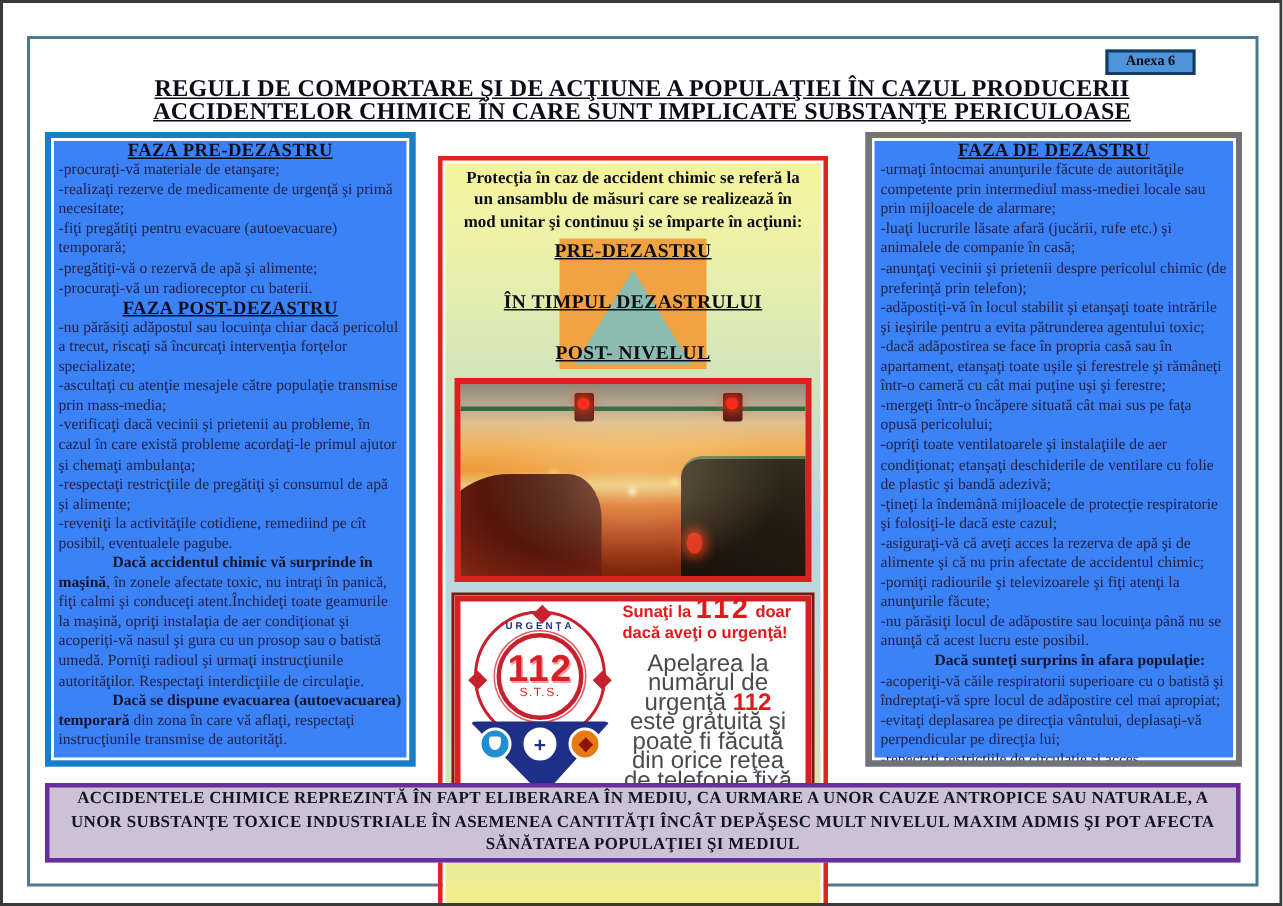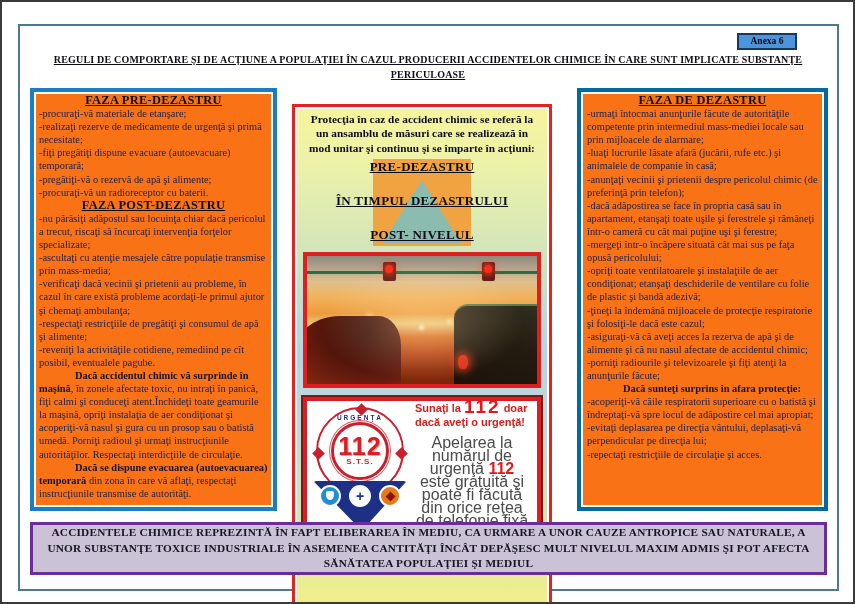--- a/index.html
+++ b/index.html
@@ -5,28 +5,28 @@
   * { margin:0; padding:0; box-sizing:border-box; }
   html,body { width:855px; height:604px; }
   body { position:relative; background:#ffffff; font-family:"Liberation Serif", serif; overflow:hidden; }
 
   .frame { position:absolute; inset:0; border:2px solid #3a3a3a; pointer-events:none; z-index:50; }
   .main-box { position:absolute; left:18px; top:24px; width:821px; height:567px; border:2px solid #4d7a8a; background:#ffffff; }
 
   .badge { position:absolute; left:737px; top:33px; width:60px; height:17px; background:#4d94da; border:2px solid #16395f;
            font-size:9.5px; font-weight:bold; color:#0a0a14; text-align:center; line-height:13px; z-index:5; }
 
-  .title { position:absolute; left:48px; top:52px; width:760px; text-align:center; font-size:10px; font-weight:bold;
+  .title { position:absolute; left:48px; top:52px; width:760px; text-align:center; font-size:16px; font-weight:bold;
            color:#0c0c18; line-height:15px; text-decoration:underline; letter-spacing:0.2px; }
 
   
-  .col { position:absolute; top:88px; background:#f97316; font-size:10.4px; line-height:13.1px; color:#22224a;
+  .col { position:absolute; top:88px; background:#3b82f6; font-size:10.4px; line-height:13.1px; color:#22224a;
          overflow:hidden; box-shadow: inset 0 0 0 2px #ffffff; }
   .col-left  { left:30px;  width:247px; height:423px; border:4px solid #1a7ec6; padding:2px 5px 0 5px; }
-  .col-right { left:577px; width:251px; height:423px; border:4px solid #0369a1; padding:2px 6px 0 6px; }
+  .col-right { left:577px; width:251px; height:423px; border:4px solid #737373; padding:2px 6px 0 6px; }
   .head { font-size:12.4px; font-weight:bold; color:#0c0c18; text-align:center; text-decoration:underline; letter-spacing:0.3px; }
   .li { margin:0; }
   .li b { color:#14142e;margin-left:36px; }
 
   
   .col-mid { position:absolute; left:292px; top:104px; width:260px; height:551px; border:3px solid #e2231f;
              box-shadow: inset 0 0 0 2px #ffffff; overflow:hidden;
              background:linear-gradient(180deg,#f6f49c 0%,#eef2a8 10%,#cfe4bc 28%,#b7d3e6 45%,#c2dad6 60%,#dae6b2 78%,#f4ef86 92%,#f6ee42 100%); }
   .m-intro { padding:5px 9px 0 9px; text-align:center; font-weight:bold; font-size:11.3px; line-height:14.4px; color:#0c0c18; }
 
@@ -64,21 +64,21 @@
                   font-family:"Liberation Sans", sans-serif; padding:4px; }
   .logo112 { position:relative; width:100px; height:132px; flex:0 0 auto; }
   .l-ring { position:absolute; left:5px; top:4px; width:88px; height:88px; border-radius:50%; background:#fff;
             border:2px solid #c8202c; }
   .l-arc { position:absolute; left:0; right:0; top:5px; text-align:center; font-size:6.5px; font-weight:bold;
            color:#1d2f86; letter-spacing:2px; }
   .l-inner { position:absolute; inset:13px; border-radius:50%; background:#fff; border:3px solid #c8202c;
              box-shadow:0 0 0 1px #fff, 0 0 0 2px #e05a60; display:flex; flex-direction:column; align-items:center; justify-content:center; }
   .l-num { font-size:25px; font-weight:bold; color:#d91f26; line-height:22px; letter-spacing:1px;
            text-shadow:1px 1px 0 #f0a0a0; }
-  .l-sts { font-size:8px; font-weight:bold; color:#d91f26; letter-spacing:1px; }
+  .l-sts { font-size:8px; font-weight:normal; color:#d91f26; letter-spacing:1px; }
   .dia { position:absolute; width:9px; height:9px; background:#c8202c; transform:rotate(45deg); }
   .dia-top { left:39px; top:-4px; } .dia-left { left:-4px; top:40px; } .dia-right { right:-4px; top:40px; }
   .l-chevron { position:absolute; left:2px; top:78px; width:94px; height:50px; background:#1d2f86;
                clip-path:polygon(0 0, 100% 0, 52% 100%); border-radius:4px; }
   .l-dot { position:absolute; top:82px; width:22px; height:22px; border-radius:50%; border:2px solid #ffffff; }
   .dot-shield { left:8px; background:#1e8fd5; }
   .dot-shield::before { content:""; position:absolute; left:5px; top:4px; width:8px; height:9px; background:#ffffff;
                         border-radius:2px 2px 50% 50% / 2px 2px 60% 60%; }
   .dot-star { left:38px; background:#ffffff; color:#1d2f86; font-weight:bold; font-size:14px; text-align:center; line-height:18px; }
   .dot-fire { left:68px; background:#e87a14; }
@@ -101,21 +101,21 @@
 <div class="frame"></div>
 <div class="main-box"></div>
 
 <div class="badge">Anexa 6</div>
 <h1 class="title">REGULI DE COMPORTARE ŞI DE ACŢIUNE A POPULAŢIEI ÎN CAZUL PRODUCERII ACCIDENTELOR CHIMICE ÎN CARE SUNT IMPLICATE SUBSTANŢE PERICULOASE</h1>
 
 <section class="col col-left">
   <div class="head">FAZA PRE-DEZASTRU</div>
   <p class="li">-procuraţi-vă materiale de etanşare;</p>
   <p class="li">-realizaţi rezerve de medicamente de urgenţă şi primă necesitate;</p>
-  <p class="li">-fiţi pregătiţi dispune evacuare (autoevacuare) temporară;</p>
+  <p class="li">-fiţi pregătiţi pentru evacuare (autoevacuare) temporară;</p>
   <p class="li">-pregătiţi-vă o rezervă de apă şi alimente;</p>
   <p class="li">-procuraţi-vă un radioreceptor cu baterii.</p>
   <div class="head">FAZA POST-DEZASTRU</div>
   <p class="li">-nu părăsiţi adăpostul sau locuinţa chiar dacă pericolul a trecut, riscaţi să încurcaţi intervenţia forţelor specializate;</p>
   <p class="li">-ascultaţi cu atenţie mesajele către populaţie transmise prin mass-media;</p>
   <p class="li">-verificaţi dacă vecinii şi prietenii au probleme, în cazul în care există probleme acordaţi-le primul ajutor şi chemaţi ambulanţa;</p>
   <p class="li">-respectaţi restricţiile de pregătiţi şi consumul de apă şi alimente;</p>
   <p class="li">-reveniţi la activităţile cotidiene, remediind pe cît posibil, eventualele pagube.</p>
   <p class="li"><b>Dacă accidentul chimic vă surprinde în maşină</b><span>, în zonele afectate toxic, nu intraţi în panică, fiţi calmi şi conduceţi atent.Închideţi toate geamurile la maşină, opriţi instalaţia de aer condiţionat şi acoperiţi-vă nasul şi gura cu un prosop sau o batistă umedă. Porniţi radioul şi urmaţi instrucţiunile autorităţilor. Respectaţi interdicţiile de circulaţie.</span></p>
   <p class="li"><b>Dacă se dispune evacuarea (autoevacuarea) temporară</b><span> din zona în care vă aflaţi, respectaţi instrucţiunile transmise de autorităţi.</span></p>
@@ -167,27 +167,29 @@
       </div>
     </div>
   </div>
 </section>
 
 <section class="col col-right">
   <div class="head">FAZA DE DEZASTRU</div>
   <p class="li">-urmaţi întocmai anunţurile făcute de autorităţile competente prin intermediul mass-mediei locale sau prin mijloacele de alarmare;</p>
   <p class="li">-luaţi lucrurile lăsate afară (jucării, rufe etc.) şi animalele de companie în casă;</p>
   <p class="li">-anunţaţi vecinii şi prietenii despre pericolul chimic (de preferinţă prin telefon);</p>
+  <p class="li">-adăpostiţi-vă în locul stabilit şi etanşaţi toate intrările şi ieşirile pentru a evita pătrunderea agentului toxic;</p>
   <p class="li">-dacă adăpostirea se face în propria casă sau în apartament, etanşaţi toate uşile şi ferestrele şi rămâneţi într-o cameră cu cât mai puţine uşi şi ferestre;</p>
   <p class="li">-mergeţi într-o încăpere situată cât mai sus pe faţa opusă pericolului;</p>
   <p class="li">-opriţi toate ventilatoarele şi instalaţiile de aer condiţionat; etanşaţi deschiderile de ventilare cu folie de plastic şi bandă adezivă;</p>
   <p class="li">-ţineţi la îndemână mijloacele de protecţie respiratorie şi folosiţi-le dacă este cazul;</p>
-  <p class="li">-asiguraţi-vă că aveţi acces la rezerva de apă şi de alimente şi că nu nasul afectate de accidentul chimic;</p>
+  <p class="li">-asiguraţi-vă că aveţi acces la rezerva de apă şi de alimente şi că nu prin afectate de accidentul chimic;</p>
   <p class="li">-porniţi radiourile şi televizoarele şi fiţi atenţi la anunţurile făcute;</p>
-  <p class="li"><b>Dacă sunteţi surprins în afara protecţie:</b></p>
+  <p class="li">-nu părăsiţi locul de adăpostire sau locuinţa până nu se anunţă că acest lucru este posibil.</p>
+  <p class="li"><b>Dacă sunteţi surprins în afara populaţie:</b></p>
   <p class="li">-acoperiţi-vă căile respiratorii superioare cu o batistă şi îndreptaţi-vă spre locul de adăpostire cel mai apropiat;</p>
   <p class="li">-evitaţi deplasarea pe direcţia vântului, deplasaţi-vă perpendicular pe direcţia lui;</p>
   <p class="li">-repectaţi restricţiile de circulaţie şi acces.</p>
 </section>
 
 <footer class="banner">
   <p>ACCIDENTELE CHIMICE REPREZINTĂ ÎN FAPT ELIBERAREA ÎN MEDIU, CA URMARE A UNOR CAUZE ANTROPICE SAU NATURALE, A UNOR SUBSTANŢE TOXICE INDUSTRIALE ÎN ASEMENEA CANTITĂŢI ÎNCÂT DEPĂŞESC MULT NIVELUL MAXIM ADMIS ŞI POT AFECTA SĂNĂTATEA POPULAŢIEI ŞI  MEDIUL</p>
 </footer>
 
 </body></html>

